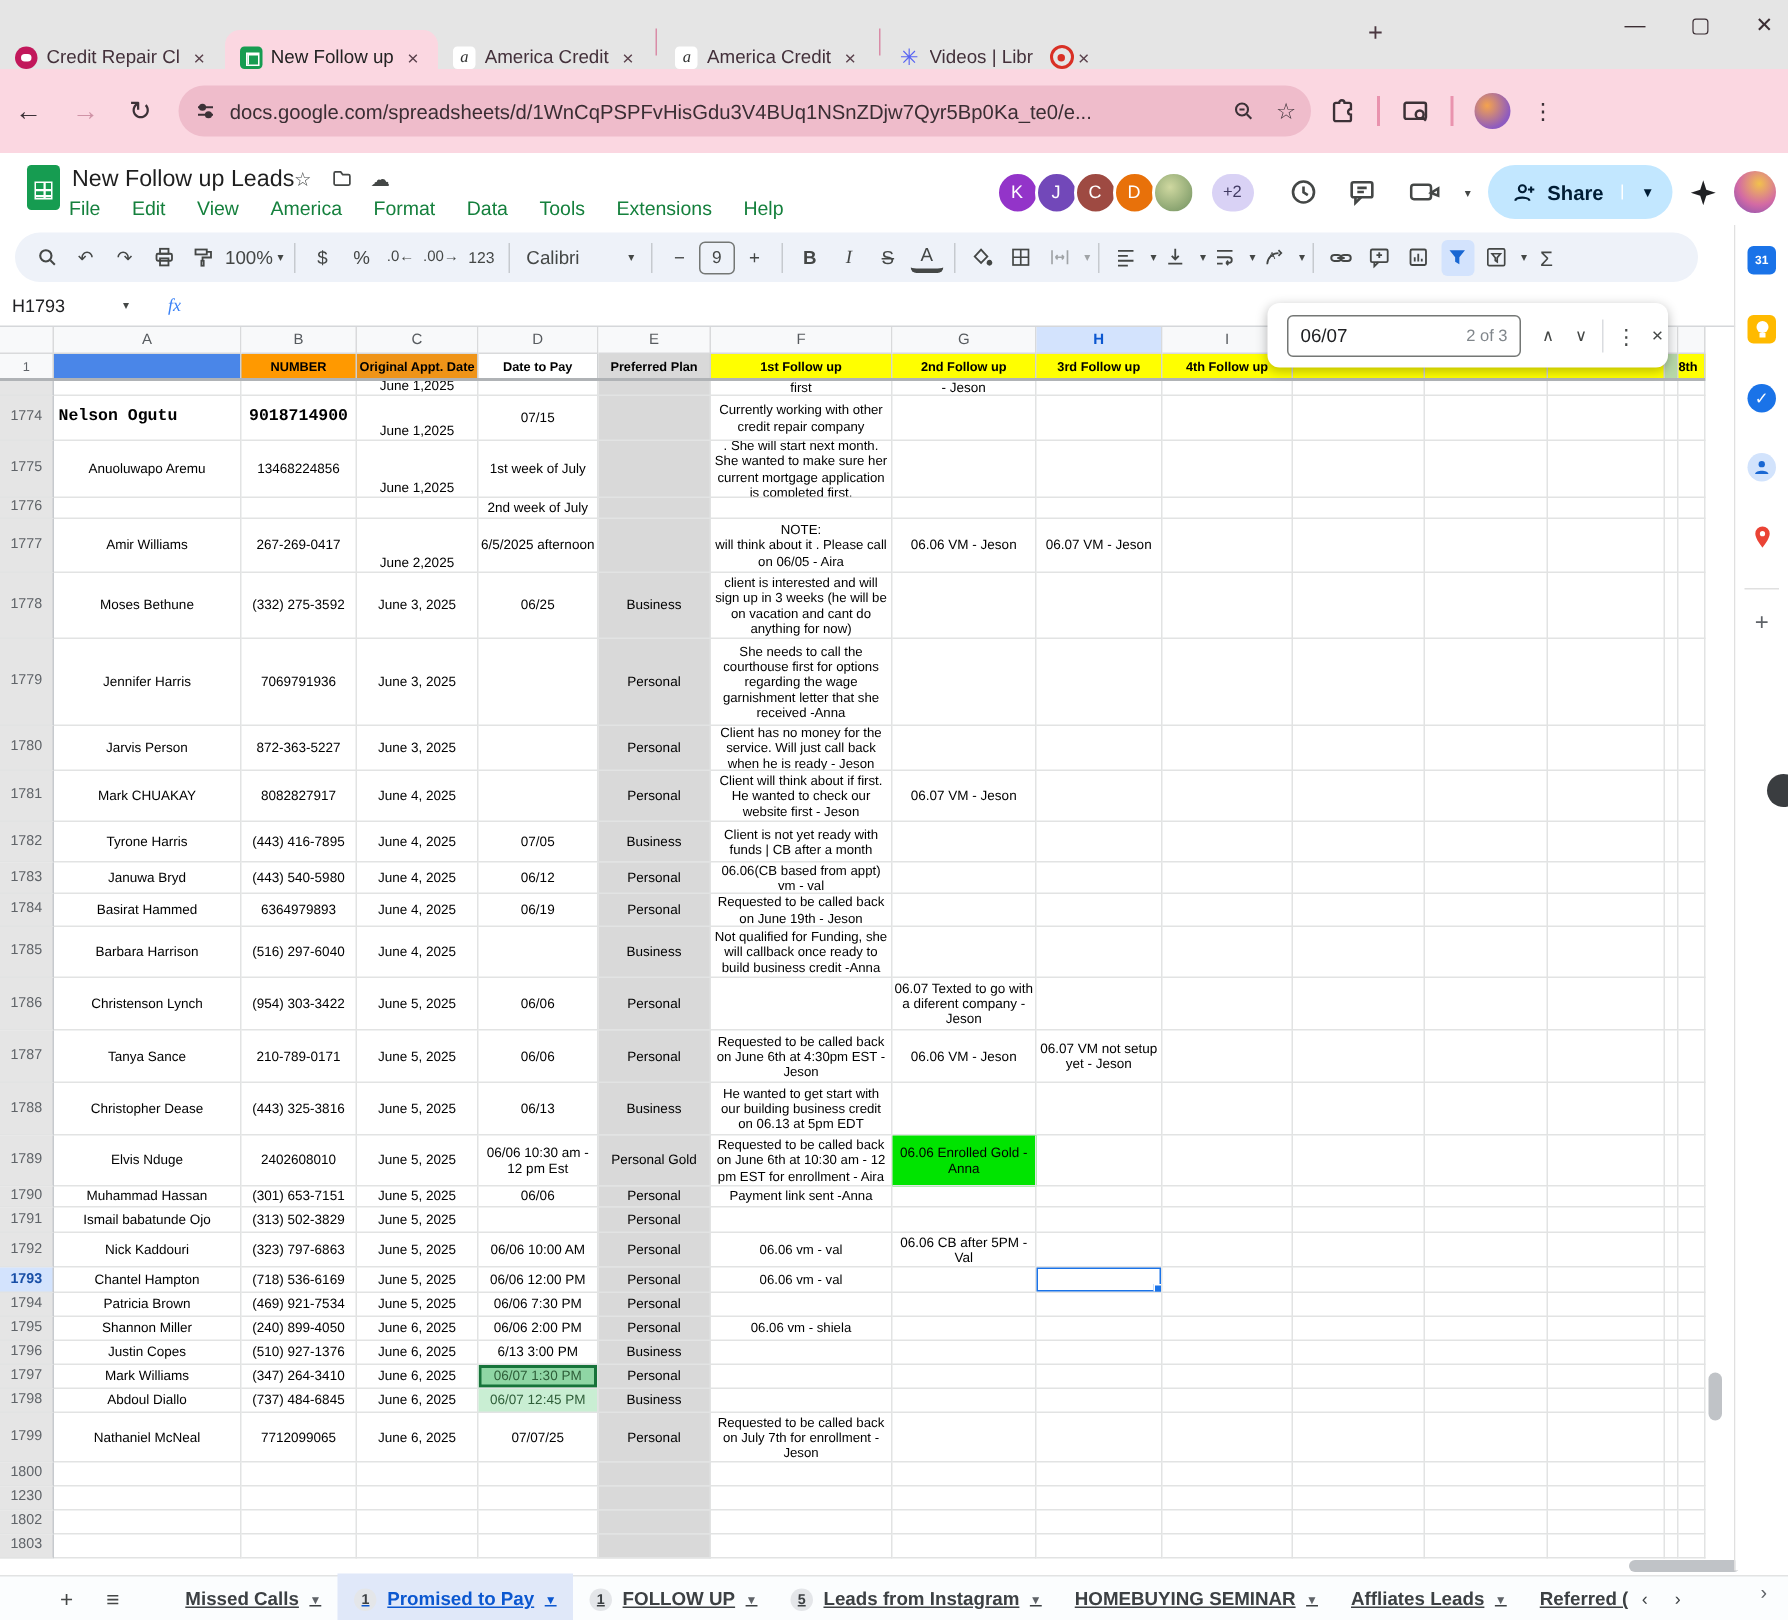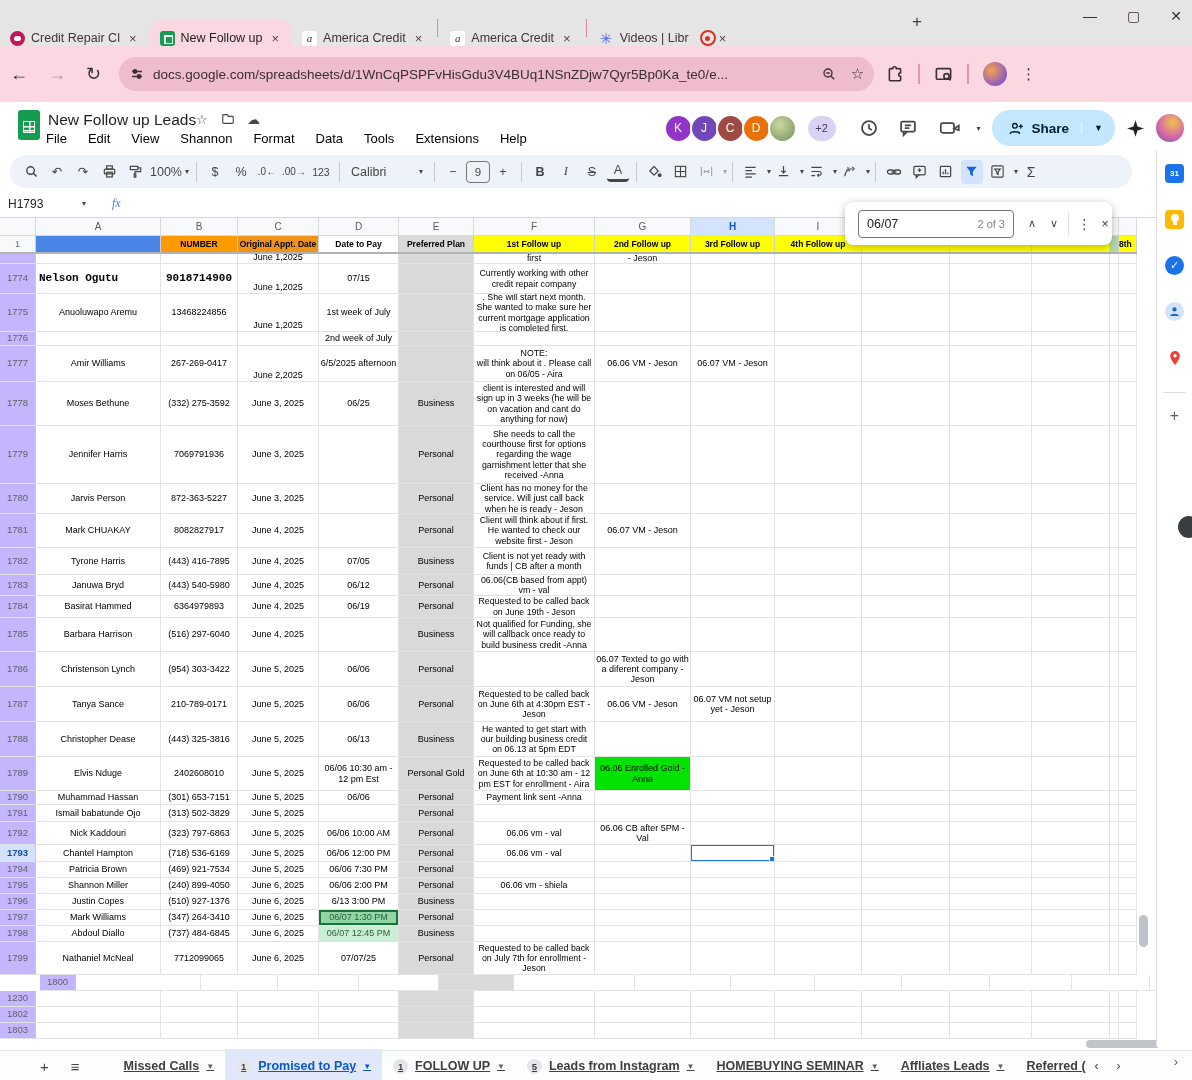--- a/index.html
+++ b/index.html
@@ -36,21 +36,21 @@
   .svgic{display:inline-flex;align-items:center;justify-content:center;}
   
   #appheader{position:absolute;left:0;top:102px;width:1192px;height:50px;background:#fff;}
   #slogo{position:absolute;left:18px;top:110px;width:22px;height:30px;background:#169c51;border-radius:3px;}
   #slogo i{position:absolute;left:5px;top:11px;width:12px;height:12px;background:
     linear-gradient(#fff,#fff) 0 3.5px/100% 1.5px no-repeat,
     linear-gradient(#fff,#fff) 0 7.5px/100% 1.5px no-repeat,
     linear-gradient(#fff,#fff) 5px 0/1.5px 100% no-repeat;border:1.5px solid #fff;box-sizing:border-box;}
   #doctitle{position:absolute;left:48px;top:111px;font-size:15.5px;color:#1f1f1f;}
   .titleic{position:absolute;top:112px;font-size:13px;color:#444746;}
-  #menubar{position:absolute;left:46px;top:131px;display:flex;gap:21px;font-size:13px;color:#000000;}
+  #menubar{position:absolute;left:46px;top:131px;display:flex;gap:21px;font-size:13px;color:#15803d;}
   #hdrright{position:absolute;right:8px;top:110px;display:flex;align-items:center;gap:11px;}
   .collab{width:25px;height:25px;border-radius:50%;color:#fff;font-size:12px;display:flex;align-items:center;justify-content:center;border:2px solid #fff;}
   .chip2{width:28px;height:25px;border-radius:13px;background:#d9d2f5;color:#413a63;font-size:11px;display:flex;align-items:center;justify-content:center;}
   #sharebtn{height:36px;background:#c2e7ff;border-radius:18px;display:flex;align-items:center;color:#001d35;font-size:13.5px;font-weight:600;}
   #sharebtn .main{display:flex;align-items:center;gap:7px;padding:0 12px 0 16px;}
   #sharebtn .dd{border-left:1px solid #fff;padding:0 12px;font-size:9px;}
   .avatar-me{width:28px;height:28px;border-radius:50%;background:radial-gradient(circle at 60% 30%,#f2c14d,#d36aa4 55%,#7b4fb5);}
   
   #toolbar{position:absolute;left:10px;top:155px;width:1122px;height:33px;background:#eef2f9;border-radius:17px;display:flex;align-items:center;padding:0 8px;box-sizing:border-box;color:#444746;}
   .tbi{min-width:22px;height:24px;display:flex;align-items:center;justify-content:center;font-size:12.5px;margin:0 2px;border-radius:4px;flex:0 0 auto;}
@@ -60,21 +60,21 @@
   #fontsizebox{width:22px;height:20px;border:1px solid #747775;border-radius:4px;display:flex;align-items:center;justify-content:center;font-size:11.5px;background:#eef2f9;}
   #collapsebar{position:absolute;right:14px;top:163px;color:#444746;font-size:11px;}
   
   #formularow{position:absolute;left:0;top:190px;width:1157px;height:27px;background:#fff;border-bottom:1px solid #d5d7da;display:flex;align-items:center;}
   #namebox{width:78px;display:flex;align-items:center;justify-content:space-between;padding:0 8px;font-size:12px;color:#202124;}
   #fxlbl{font-style:italic;color:#3b82f6;font-size:12px;margin-left:18px;font-family:"Liberation Serif",serif;}
   
   #grid{position:absolute;left:0;top:218px;width:1157px;height:829px;background:#fff;overflow:hidden;}
   .grow{display:flex;width:1137px;}
   .c{box-sizing:border-box;border-right:1px solid #e2e3e3;border-bottom:1px solid #e2e3e3;display:flex;align-items:center;justify-content:center;font-size:9px;line-height:10.2px;color:#000;text-align:center;overflow:hidden;padding:0 1px;position:relative;}
-  .cRH{width:36px;font-size:9.5px;color:#5f6368;background:#c4b5fd;border-right:1px solid #c7cace;}
+  .cRH{width:36px;font-size:9.5px;color:#5f6368;background:#e5e5e5;border-right:1px solid #c7cace;}
   .cA{width:125px}.cB{width:77px}.cC{width:81px}.cD{width:80px}
   .cE{width:75px;background:#d9d9d9;}
   .cF{width:121px;font-size:8.8px;white-space:pre-line;}
   .cG{width:96px}.cH{width:84px}.cI{width:87px}.cJ{width:88px}.cK{width:82px}.cL{width:78px}
   .cSl{width:9px}.cFar{width:18px}
   .bigbold{font-weight:700;font-size:11px;font-family:Liberation Mono, monospace;}
   .alignLeft{justify-content:flex-start;text-align:left;padding-left:3px;}
   .vBottom{align-items:flex-end;padding-bottom:1px;}
   .green{background:#00e400;}
   .findCur{background:#8fd6a4;box-shadow:inset 0 0 0 2px #17733a;color:#2e5d38;}
@@ -228,21 +228,21 @@
   <span class="titleic svgic" style="left:221px;">
     <svg width="14" height="14" viewBox="0 0 16 16">
         <path d="M2 4a1 1 0 0 1 1-1h4l1.5 2H13a1 1 0 0 1 1 1v6a1 1 0 0 1-1 1H3a1 1 0 0 1-1-1z" fill="none" stroke="#444746" stroke-width="1.3"></path>
       </svg>
   </span>
   <span class="titleic" style="left:247px;">☁</span>
   <div id="menubar">
     <span>File</span>
     <span>Edit</span>
     <span>View</span>
-    <span>Shannon</span>
+    <span>America</span>
     <span>Format</span>
     <span>Data</span>
     <span>Tools</span>
     <span>Extensions</span>
     <span>Help</span>
   </div>
   <div id="hdrright">
     <span class="collab" style="background:#9334c9">K</span>
     <span class="collab" style="background:#7248b9;margin-left:-14px">J</span>
     <span class="collab" style="background:#9e4a42;margin-left:-14px">C</span>
@@ -953,21 +953,21 @@
           <div class="c cF">Requested to be called back on July 7th for enrollment - Jeson</div>
           <div class="c cG"></div>
           <div class="c cH"></div>
           <div class="c cI"></div>
           <div class="c cJ"></div>
           <div class="c cK"></div>
           <div class="c cL"></div>
           <div class="c cSl"></div>
           <div class="c cFar"></div>
         </div>
-        <div class="grow" style="height: 16px; margin-left: 40px;">
+        <div class="grow" style="height: 16px;">
           <div class="c cRH">1800</div>
           <div class="c cA"></div>
           <div class="c cB"></div>
           <div class="c cC"></div>
           <div class="c cD"></div>
           <div class="c cE"></div>
           <div class="c cF"></div>
           <div class="c cG"></div>
           <div class="c cH"></div>
           <div class="c cI"></div>

